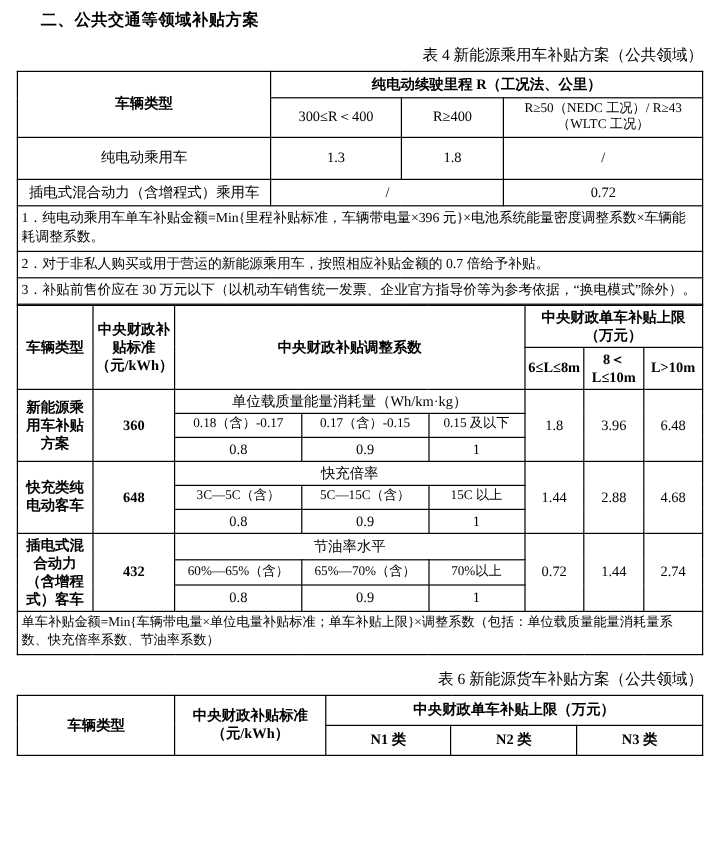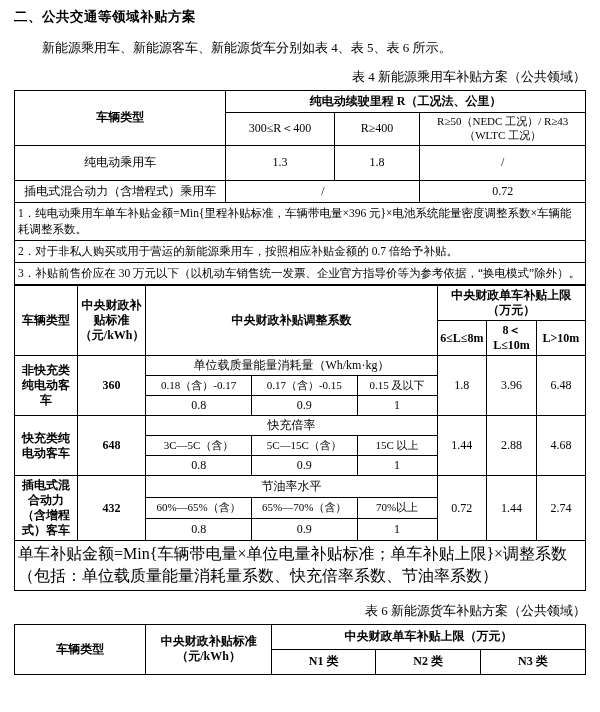--- a/index.html
+++ b/index.html
@@ -18,21 +18,21 @@
   .page {
     width: 600px;
     height: 712px;
     position: relative;
     box-sizing: border-box;
     padding: 4px 14px 0 14px;
   }
   .h2 {
     font-size: 13.5px;
     font-weight: bold;
-    margin: 4px 0 0 0;
+    margin: 4px 0 0 20px;
     letter-spacing: 0.5px;
   }
   .para {
     font-size: 13px;
     margin: 13px 0 0 0;
     text-indent: 28px;
     line-height: 1.4;
   }
   .tbl-title {
     font-size: 13px;
@@ -63,39 +63,38 @@
     font-weight: bold;
   }
   .note {
     text-align: left;
     font-size: 11.5px;
     line-height: 1.45;
     padding: 2px 3px;
   }
   .note2 {
     text-align: left;
-    font-size: 16px;
+    font-size: 11px;
     line-height: 1.4;
     padding: 2px 3px;
   }
   .small {
     font-size: 11px;
   }
   .t4 td { height: 17px; }
   .t5 td { height: 15px; }
   .t6 td { height: 20px; }
 </style>
 </head>
 <body>
 
 <div class="page">
 
   <div class="h2">二、公共交通等领域补贴方案</div>
 
-  <div class="para">新能源乘用车、新能源客车、新能源货车分别如表 4、表 5、表 6 所示。</div>
 
   <div class="tbl-title">表 4  新能源乘用车补贴方案（公共领域）</div>
   <table class="t4">
     <colgroup>
       <col style="width:37%">
         <col style="width:19%">
         <col style="width:15%">
         <col style="width:29%">
     </colgroup>
     <tbody>
@@ -149,21 +148,21 @@
         <td class="hd" colspan="3" rowspan="2">中央财政补贴调整系数</td>
         <td class="hd" colspan="3">中央财政单车补贴上限（万元）</td>
       </tr>
       <tr>
         <td class="hd">6≤L≤8m</td>
         <td class="hd">8＜L≤10m</td>
         <td class="hd">L&gt;10m</td>
       </tr>
 
       <tr>
-        <td class="hd" rowspan="3">非快充类纯电动客车</td>
+        <td class="hd" rowspan="3">新能源乘用车补贴方案</td>
         <td class="hd" rowspan="3">360</td>
         <td colspan="3">单位载质量能量消耗量（Wh/km·kg）</td>
         <td rowspan="3">1.8</td>
         <td rowspan="3">3.96</td>
         <td rowspan="3">6.48</td>
       </tr>
       <tr>
         <td class="small">0.18（含）-0.17</td>
         <td class="small">0.17（含）-0.15</td>
         <td class="small">0.15 及以下</td>

